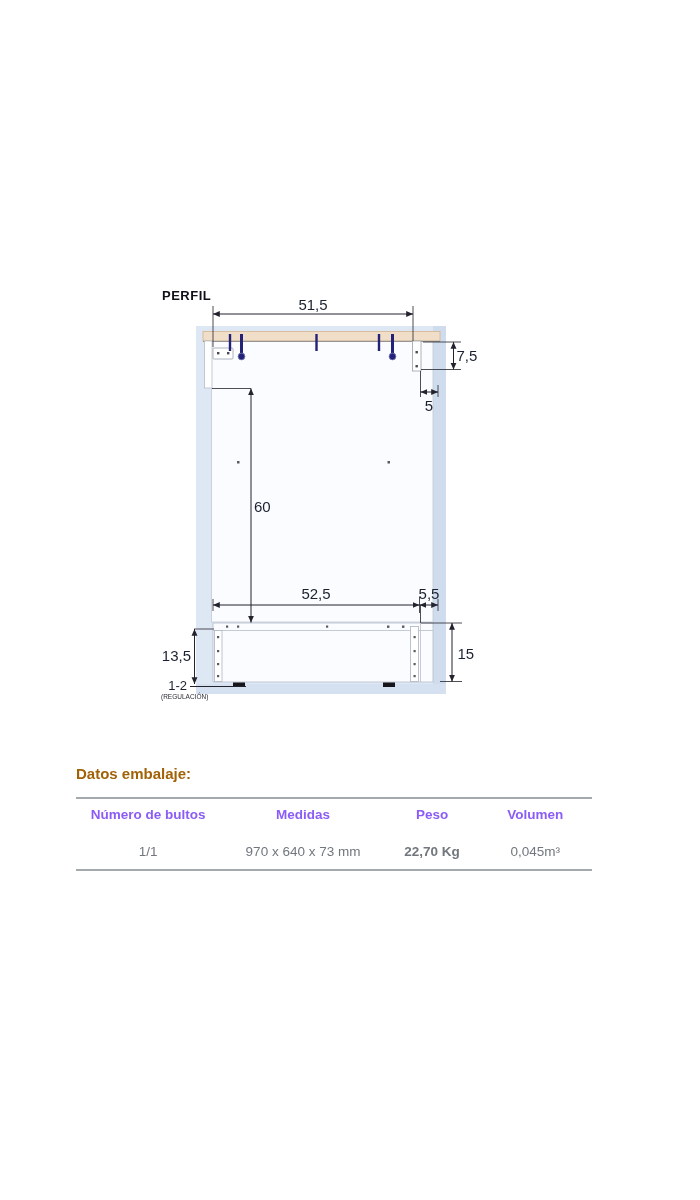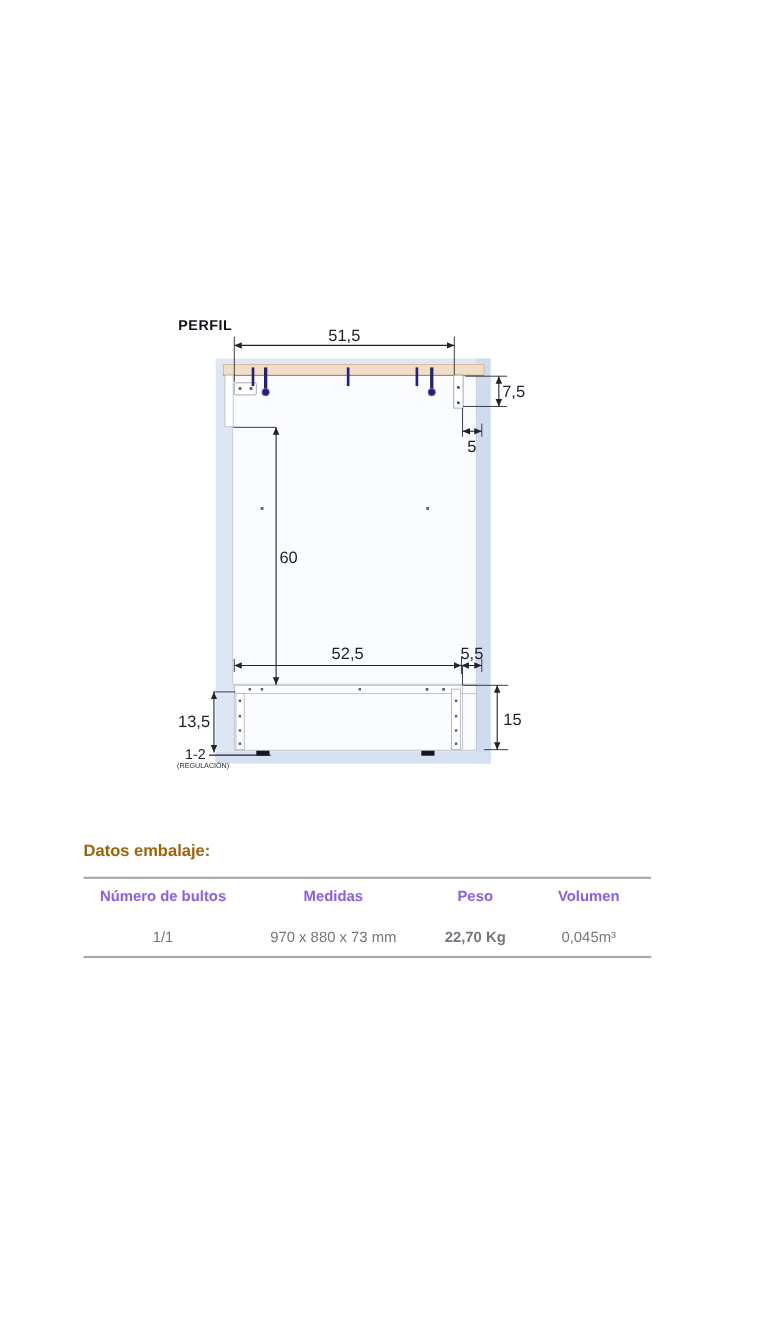--- a/index.html
+++ b/index.html
@@ -179,18 +179,18 @@
   <h2>Datos embalaje:</h2>
   <div class="ptable">
     <div class="prow phead">
       <div class="pcell c1">Número de bultos</div>
       <div class="pcell c2">Medidas</div>
       <div class="pcell c3">Peso</div>
       <div class="pcell c4">Volumen</div>
     </div>
     <div class="prow pvals">
       <div class="pcell c1">1/1</div>
-      <div class="pcell c2">970 x 880 x 73 mm</div>
+      <div class="pcell c2">970 x 640 x 73 mm</div>
       <div class="pcell c3">22,70 Kg</div>
       <div class="pcell c4">0,045m³</div>
     </div>
   </div>
 </section>
 
 </body></html>

